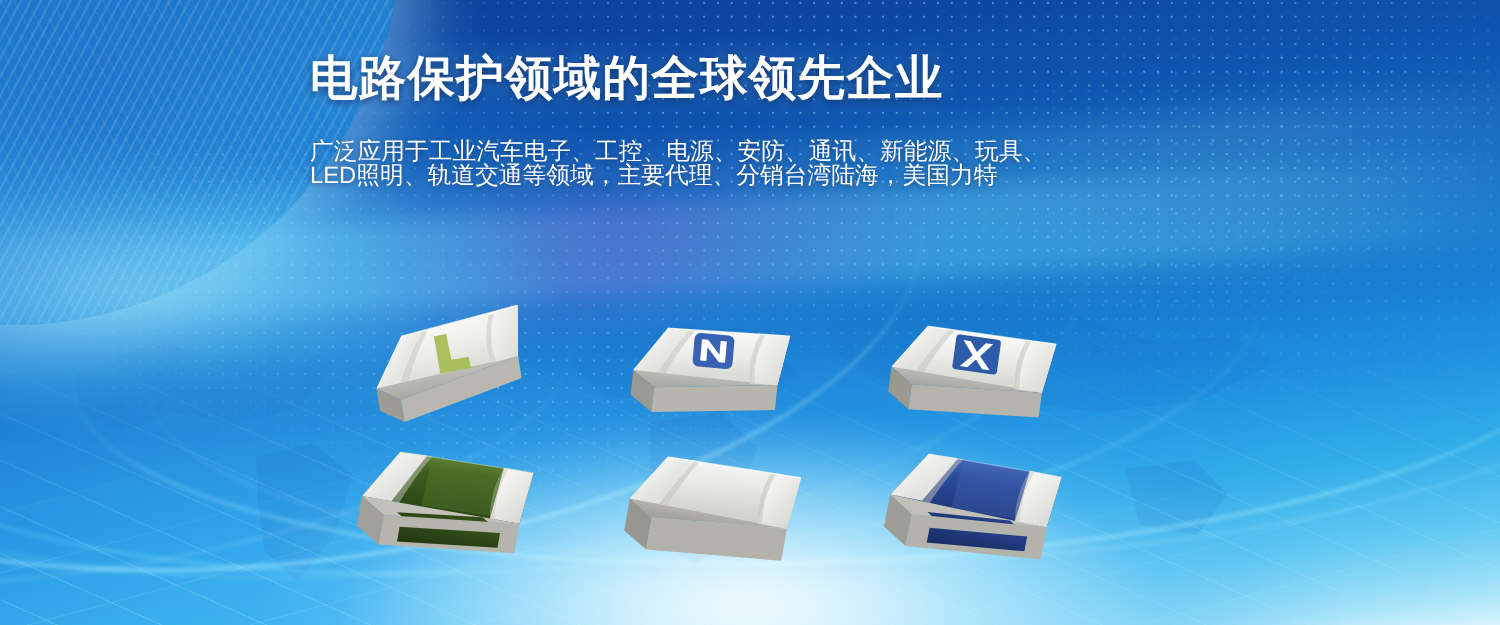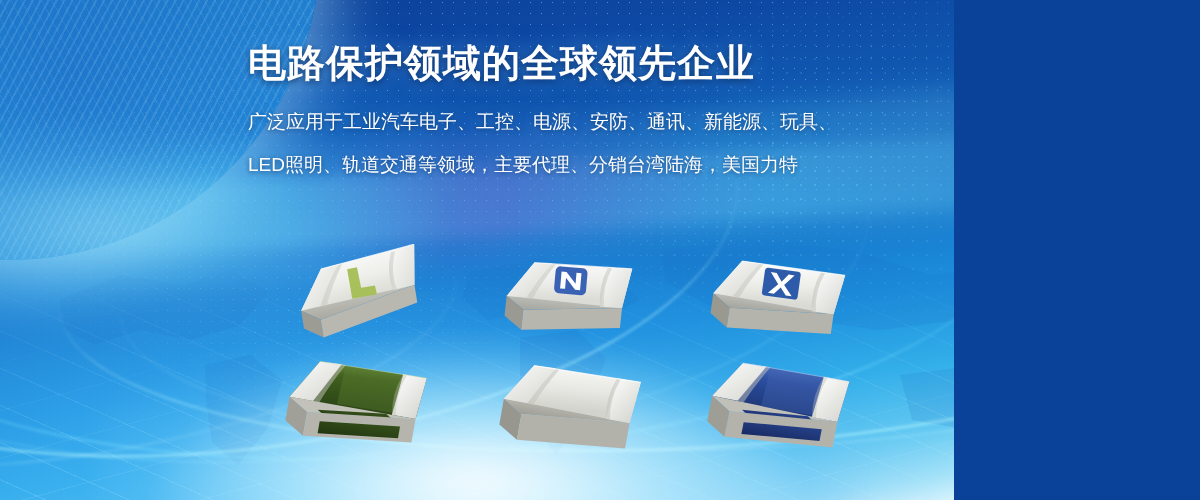--- a/index.html
+++ b/index.html
@@ -1,20 +1,20 @@
 <!DOCTYPE html>
 <html><head>
 <meta charset="utf-8">
 <style>
   * { margin:0; padding:0; box-sizing:border-box; }
   html,body { width:1200px; height:500px; overflow:hidden; background:#0a4199; }
   body { font-family:"Liberation Sans","DejaVu Sans",sans-serif; }
 
   #banner {
-    position:relative; width:954px; height:500px; overflow:hidden;
+    position:relative; width:1200px; height:500px; overflow:hidden;
     background:
       radial-gradient(ellipse 700px 420px at 50% 105%, rgba(215,245,255,0.95) 0%, rgba(150,220,252,0.55) 26%, rgba(60,170,240,0.22) 48%, rgba(0,0,0,0) 70%),
       radial-gradient(ellipse 560px 300px at 7% 30%, rgba(90,190,250,0.55) 0%, rgba(40,140,225,0.22) 45%, rgba(0,0,0,0) 72%),
       radial-gradient(ellipse 900px 560px at 18% 95%, rgba(70,185,248,0.55) 0%, rgba(30,130,220,0.2) 50%, rgba(0,0,0,0) 78%),
       linear-gradient(172deg, #0b3f96 0%, #0d47a2 16%, #105bb4 34%, #1574c8 52%, #1d90dd 66%, #32aee9 78%, #63c9f2 88%, #a8e4f9 96%, #d9f4fd 100%);
   }
 
   
   .dots {
     position:absolute; inset:0;
@@ -127,21 +127,21 @@
   .headline {
     font-size:38px; font-weight:bold; color:#ffffff; letter-spacing:1px;
     text-shadow:0 2px 7px rgba(3,36,92,0.85), 0 0 20px rgba(120,200,255,0.5);
     line-height:1.0; white-space:nowrap;
   }
   .subline {
     font-size:19px; color:#ffffff; line-height:1.0; white-space:nowrap;
     text-shadow:0 1px 5px rgba(5,45,105,0.8), 0 0 14px rgba(130,210,255,0.35);
   }
   .sub1 { margin-top:30px; }
-  .sub2 { margin-top:24px; }
+  .sub2 { }
 
   
   .fuse-stage { position:absolute; inset:0; }
   .fuse { position:absolute; }
 </style>
 </head>
 <body>
 
 <div id="banner">
 

